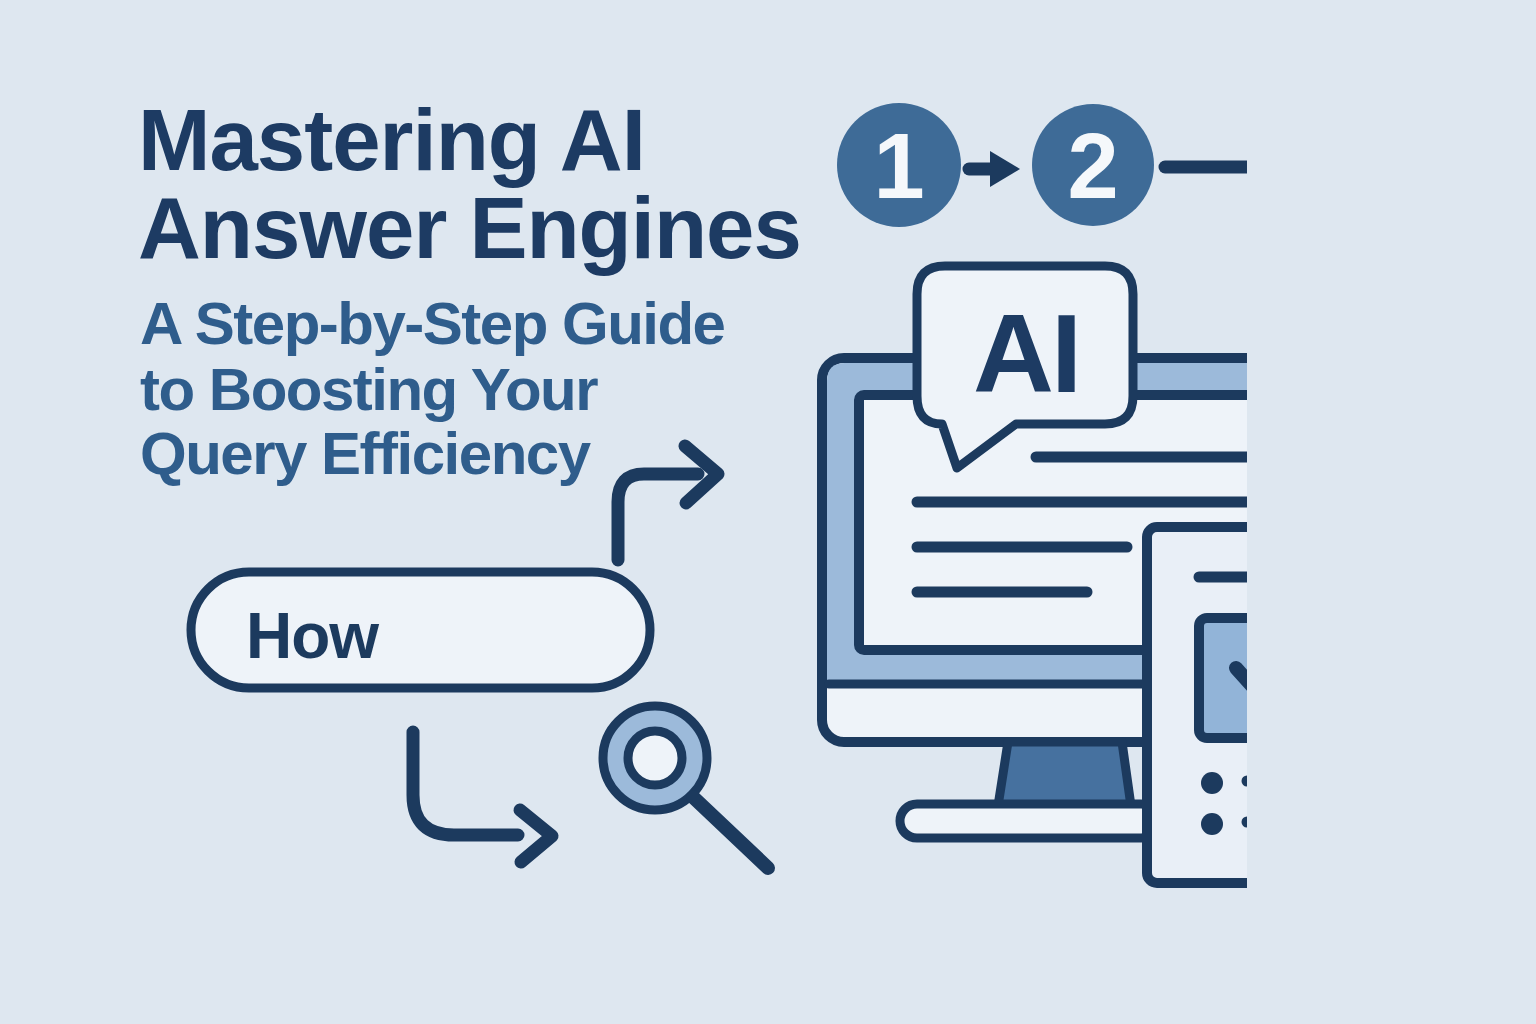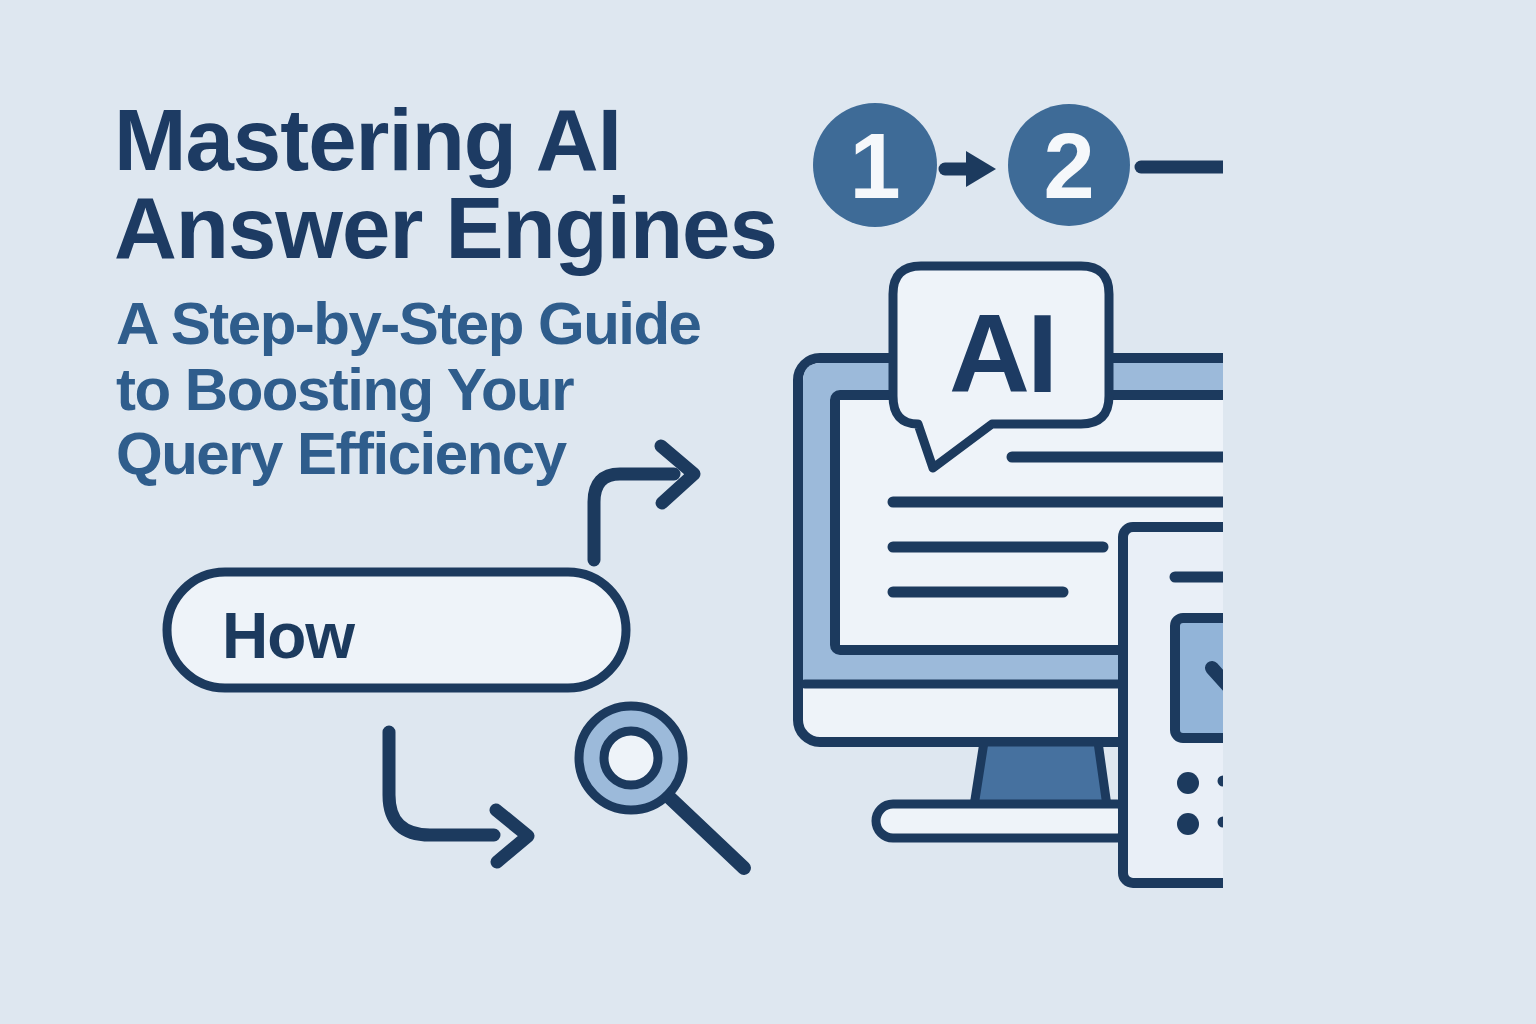--- a/index.html
+++ b/index.html
@@ -1,16 +1,16 @@
 <!DOCTYPE html>
 <html style="--background: #dee7f0; --ink: #1c3a5e; --title: #1d3b63; --subtitle: #2f5d8c; --steel: #3e6b97; --numeral: #f5f8fb; --bezel: #9cbada; --stand: #46719f; --panel: #eef3f9; --doc: #e9eff7; --checkbox: #92b4d8;"><head>
 <meta charset="utf-8">
 <style>
   html,body{margin:0;padding:0;background:var(--background,#dee7f0);}
-  .stage{position:relative;width:1223px;height:1024px;overflow:hidden;background:var(--background,#dee7f0);}
+  .stage{position:relative;width:1223px;height:1024px;overflow:hidden;background:var(--background,#dee7f0);margin-left:24px;}
   svg{display:block;width:1536px;height:1024px;}
 
   
   .ln{fill:none;stroke:var(--ink);stroke-linecap:round;stroke-linejoin:round;}
   .outline{stroke:var(--ink);stroke-linejoin:round;}
   .panel{fill:var(--panel);}
   .bezel{fill:var(--bezel);}
   .stand{fill:var(--stand);}
   .doc{fill:var(--doc);}
   .chk{fill:var(--checkbox);}

